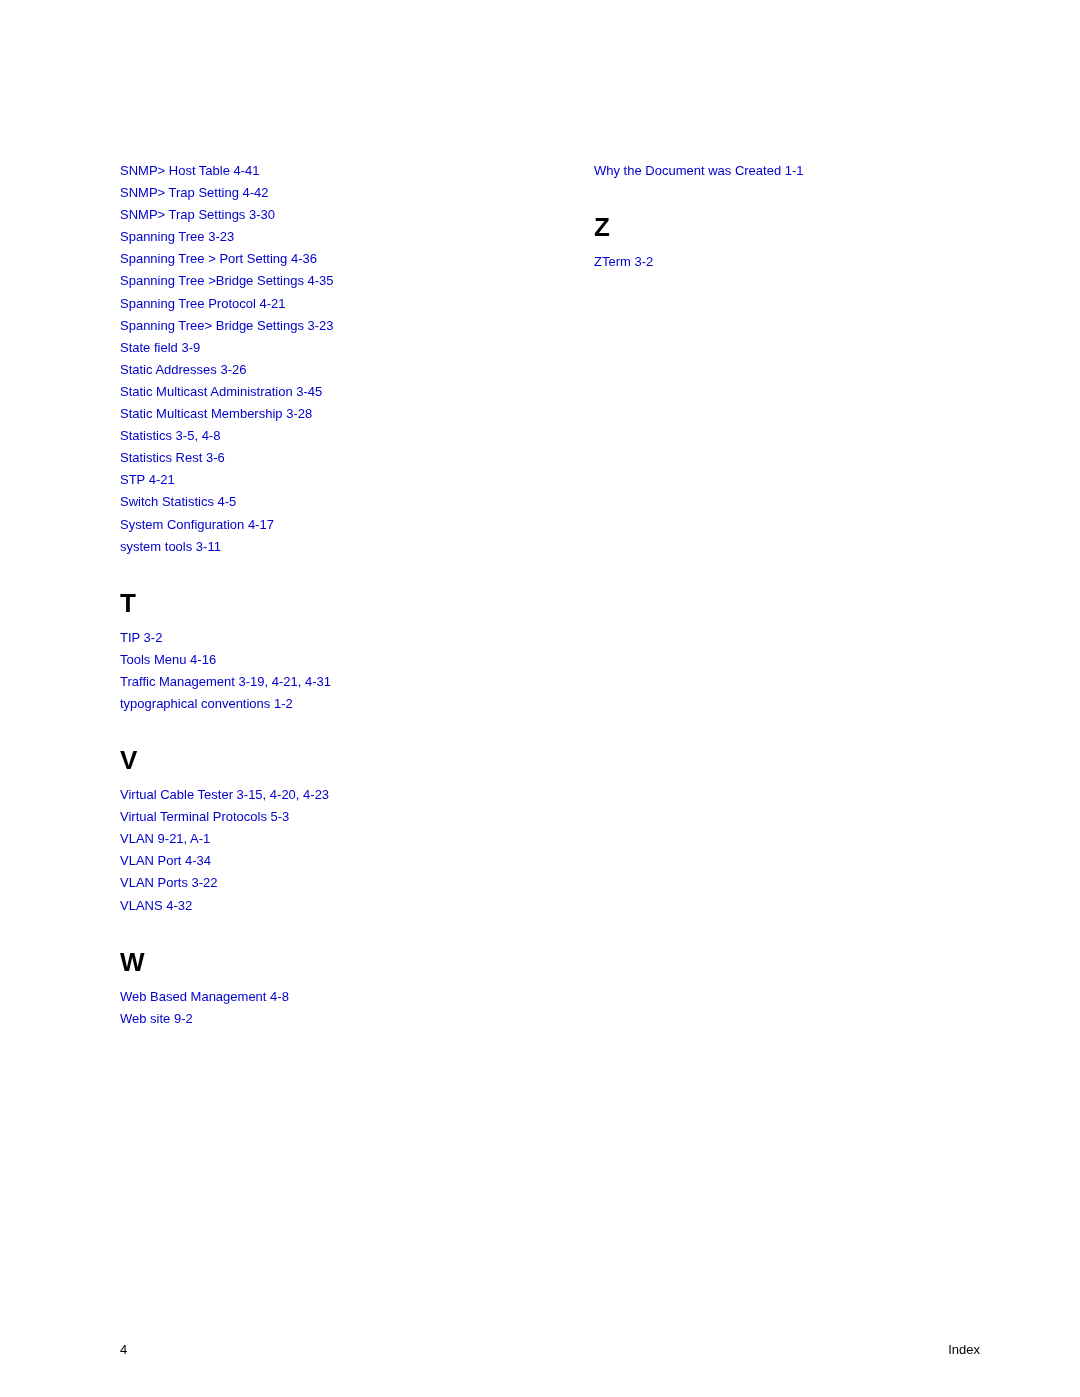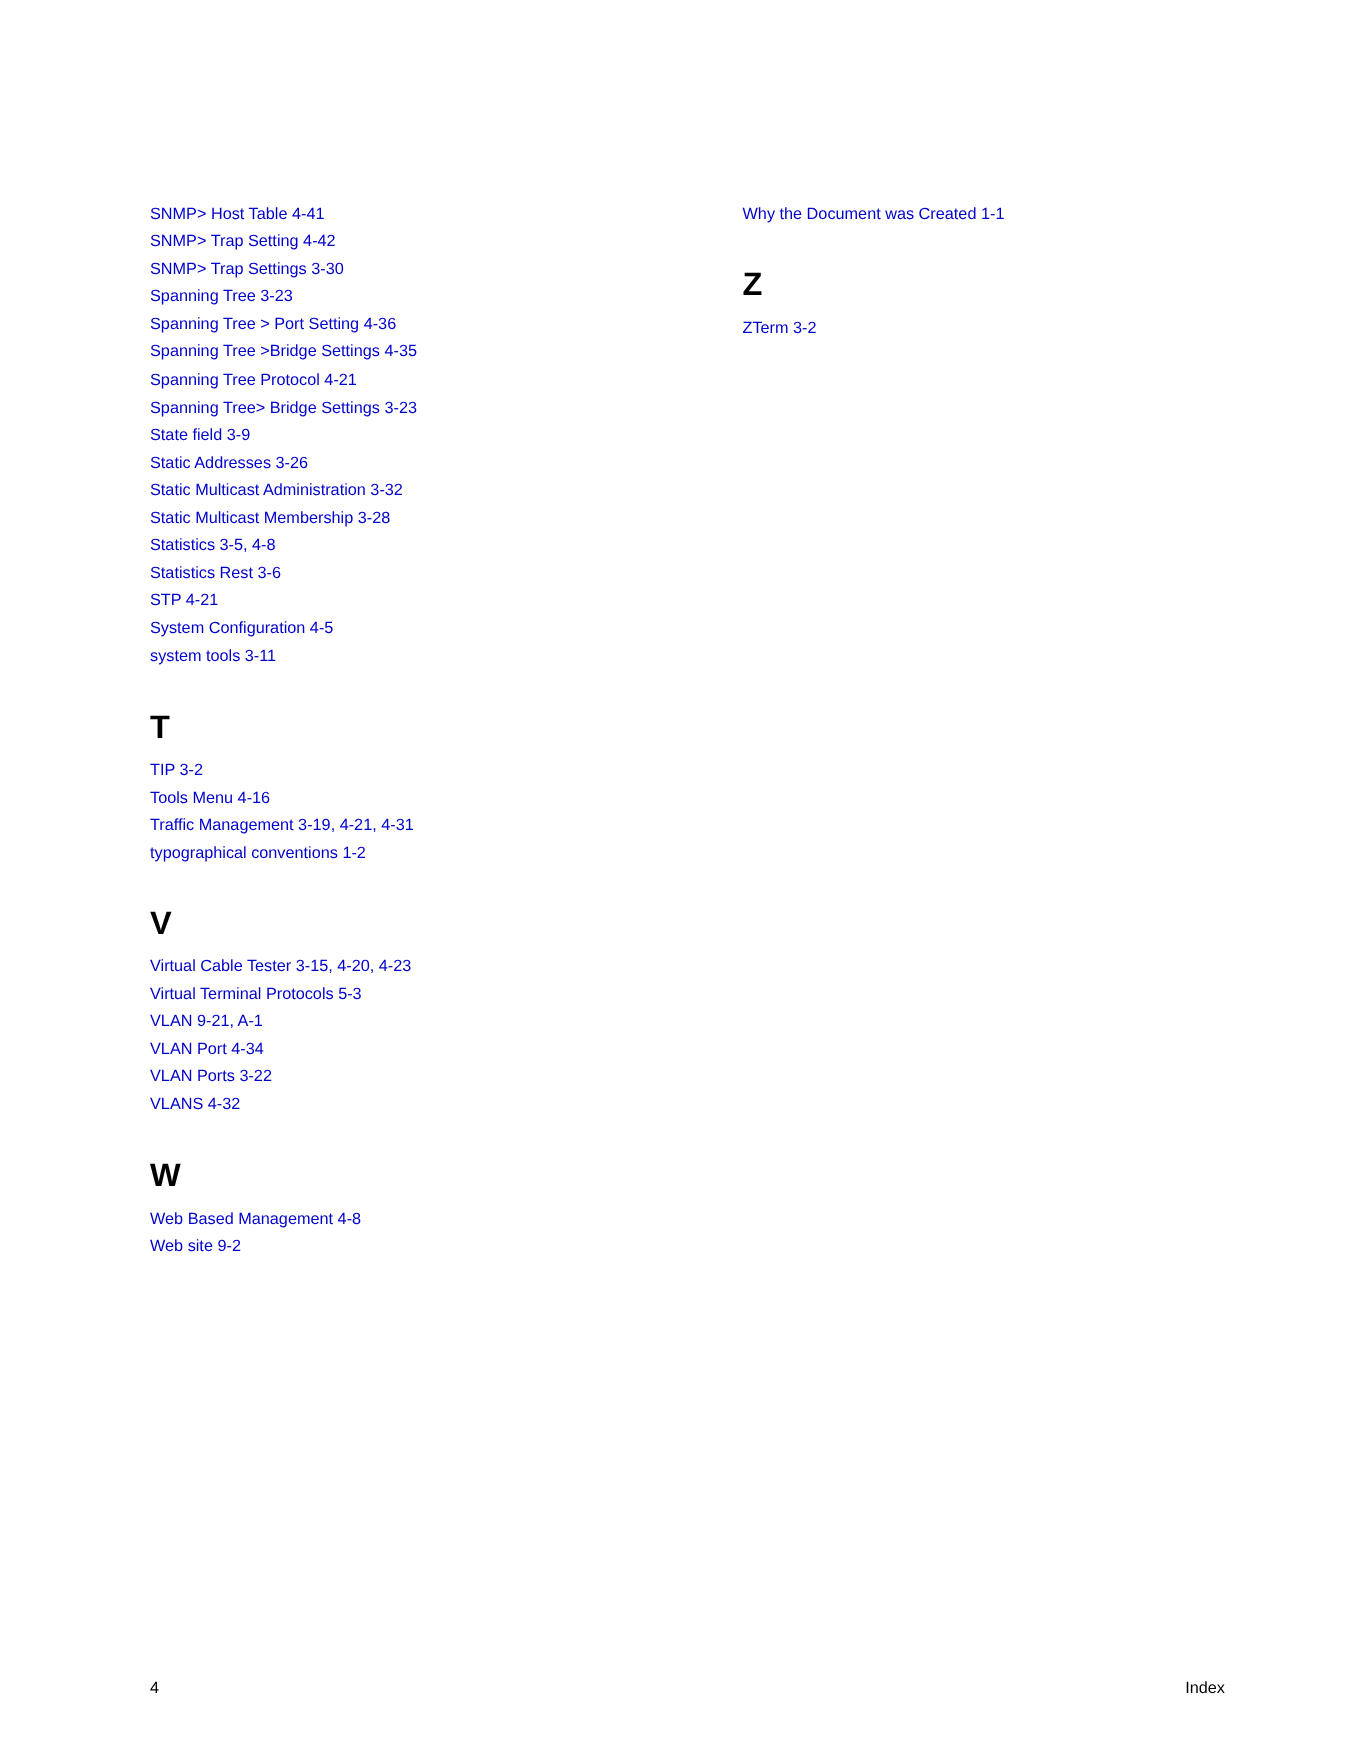--- a/index.html
+++ b/index.html
@@ -77,26 +77,27 @@
           <a class="index-link" href="#">SNMP&gt; Host Table  4-41</a>
           <a class="index-link" href="#">SNMP&gt; Trap Setting  4-42</a>
           <a class="index-link" href="#">SNMP&gt; Trap Settings  3-30</a>
           <a class="index-link" href="#">Spanning Tree  3-23</a>
           <a class="index-link" href="#">Spanning Tree &gt; Port Setting  4-36</a>
           <a class="index-link" href="#">Spanning Tree &gt;Bridge Settings  4-35</a>
           <a class="index-link" href="#">Spanning Tree Protocol  4-21</a>
           <a class="index-link" href="#">Spanning Tree&gt; Bridge Settings  3-23</a>
           <a class="index-link" href="#">State field  3-9</a>
           <a class="index-link" href="#">Static Addresses  3-26</a>
-          <a class="index-link" href="#">Static Multicast Administration  3-32</a>
+          <a class="index-link" href="#">Static Multicast Administration  3-45</a>
           <a class="index-link" href="#">Static Multicast Membership  3-28</a>
           <a class="index-link" href="#">Statistics  3-5, 4-8</a>
           <a class="index-link" href="#">Statistics Rest  3-6</a>
           <a class="index-link" href="#">STP  4-21</a>
-          <a class="index-link" href="#">System Configuration  4-5</a>
+          <a class="index-link" href="#">Switch Statistics  4-5</a>
+          <a class="index-link" href="#">System Configuration  4-17</a>
           <a class="index-link" href="#">system tools  3-11</a>
         </div>
 
       <div id="t-section">
           <div class="section-letter">T</div>
           <a class="index-link" href="#">TIP  3-2</a>
           <a class="index-link" href="#">Tools Menu  4-16</a>
           <a class="index-link" href="#">Traffic Management  3-19, 4-21, 4-31</a>
           <a class="index-link" href="#">typographical conventions  1-2</a>
         </div>

